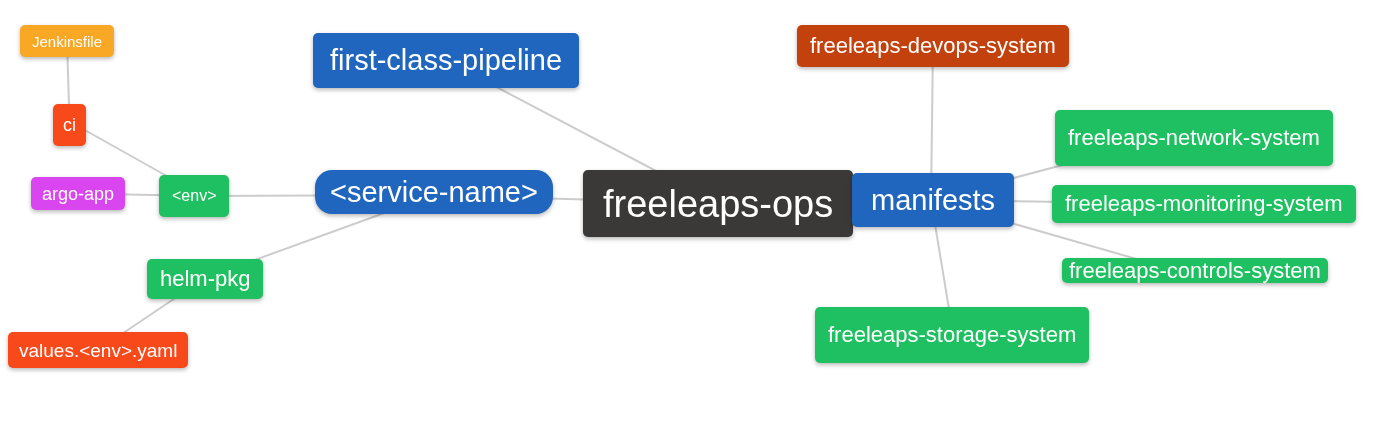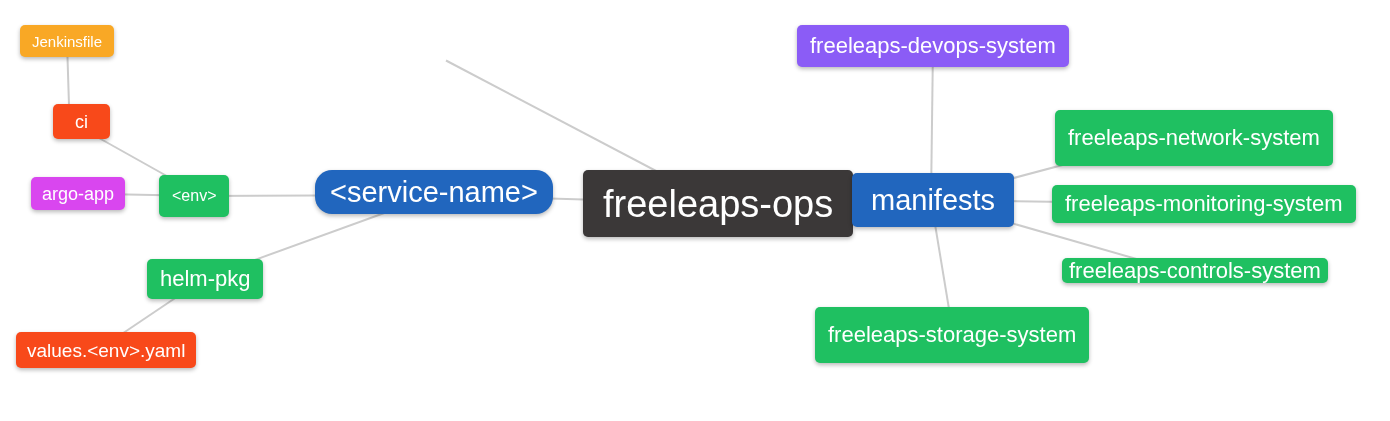--- a/index.html
+++ b/index.html
@@ -18,25 +18,25 @@
     color:#ffffff;
     border-radius:5px;
     box-shadow:0 2px 4px rgba(0,0,0,0.28);
     white-space:nowrap;
     line-height:1;
     cursor:default;
     font-weight:400;
   }
   
   .n-jenkinsfile        {left:20px;  top:25px;  height:32px; padding:0 12px; font-size:15px;}
-  .n-ci                 {left:53px;  top:104px; height:35px; padding:0 22px; font-size:18px;}
+  .n-ci                 {left:53px;  top:104px; height:42px; padding:0 10px; font-size:18px;}
   .n-argo-app           {left:31px;  top:177px; height:33px; padding:0 11px; font-size:18px;}
   .n-env                {left:159px; top:175px; height:42px; padding:0 13px; font-size:16px;}
   .n-helm-pkg           {left:147px; top:259px; height:40px; padding:0 13px; font-size:22px;}
-  .n-values-env-yaml    {left:8px;   top:332px; height:36px; padding:0 11px; font-size:19px;margin-left:8px;}
+  .n-values-env-yaml    {left:8px;   top:332px; height:36px; padding:0 11px; font-size:19px;}
   .n-first-class-pipeline{left:313px;top:33px;  height:55px; padding:0 17px; font-size:29px;}
   .n-service-name       {left:315px; top:170px; height:44px; padding:0 15px; font-size:29px;border-radius:17px;}
   .n-freeleaps-ops      {left:583px; top:170px; height:67px; padding:0 20px; font-size:38px;}
   .n-manifests          {left:852px; top:173px; height:54px; padding:0 19px; font-size:29px;}
   .n-devops-system      {left:797px; top:25px;  height:42px; padding:0 13px; font-size:22px;}
   .n-network-system     {left:1055px;top:110px; height:40px; padding:8px 13px; font-size:22px;}
   .n-monitoring-system  {left:1052px;top:185px; height:38px; padding:0 13px; font-size:22px;}
   .n-controls-system    {left:1062px;top:258px; height:25px; padding:0 7px; font-size:22px;}
   .n-storage-system     {left:815px; top:307px; height:56px; padding:0 13px; font-size:22px;}
 </style>
@@ -67,28 +67,29 @@
   <div class="node n-ci" style="background: rgb(248, 73, 26);">ci</div>
 
   <div class="node n-argo-app" style="background: #d946ef;">argo-app</div>
 
   <div class="node n-env" style="background: rgb(31, 192, 97);">&lt;env&gt;</div>
 
   <div class="node n-helm-pkg" style="background: rgb(31, 192, 97);">helm-pkg</div>
 
   <div class="node n-values-env-yaml" style="background: rgb(248, 73, 26);">values.&lt;env&gt;.yaml</div>
 
+  <div class="node n-first-class-pipeline" style="background: rgb(33, 102, 190);">first-class-pipeline</div>
 
   <div class="node n-service-name" style="background: rgb(33, 102, 190);">&lt;service-name&gt;</div>
 
   <div class="node n-freeleaps-ops" style="background: rgb(59, 56, 56);">freeleaps-ops</div>
 
   <div class="node n-manifests" style="background: rgb(33, 102, 190);">manifests</div>
 
-  <div class="node n-devops-system" style="background: #8b5cf6;">freeleaps-devops-system</div>
+  <div class="node n-devops-system" style="background: #c2410c;">freeleaps-devops-system</div>
 
   <div class="node n-network-system" style="background: rgb(31, 192, 97);">freeleaps-network-system</div>
 
   <div class="node n-monitoring-system" style="background: rgb(31, 192, 97);">freeleaps-monitoring-system</div>
 
   <div class="node n-controls-system" style="background: rgb(31, 192, 97);">freeleaps-controls-system</div>
 
   <div class="node n-storage-system" style="background: rgb(31, 192, 97);">freeleaps-storage-system</div>
 
 </div>

